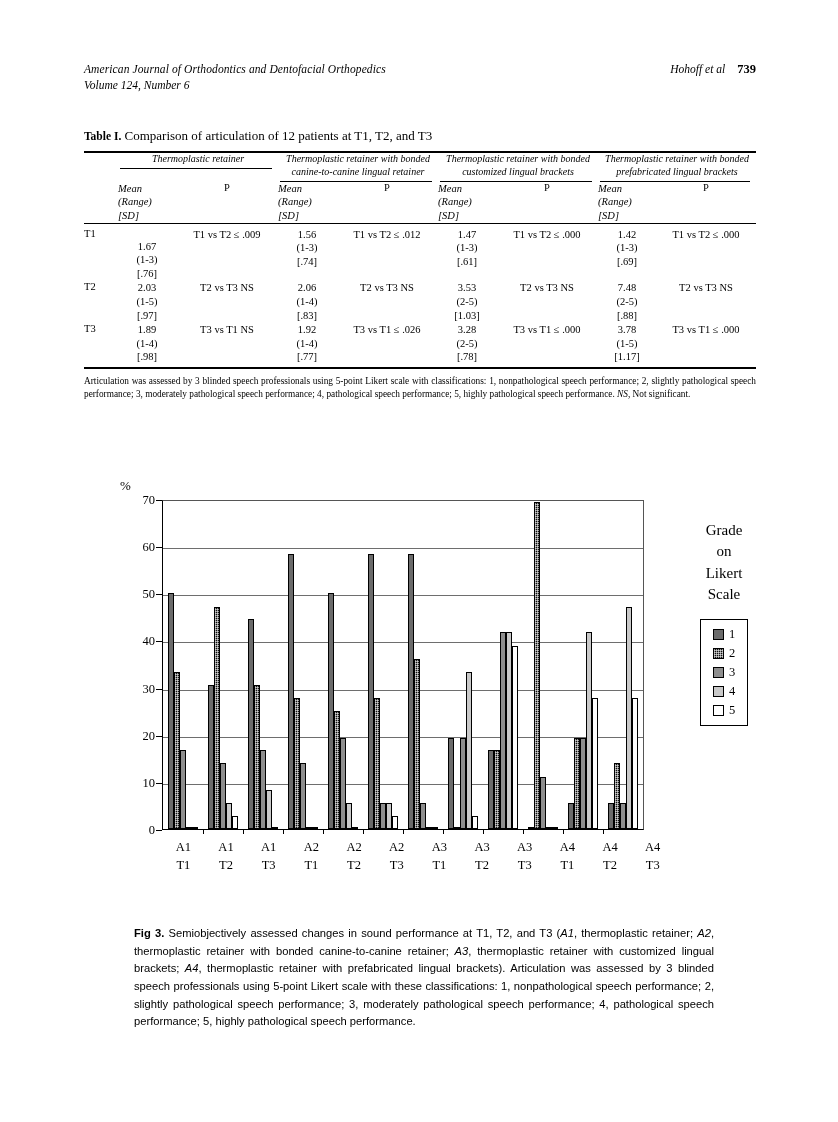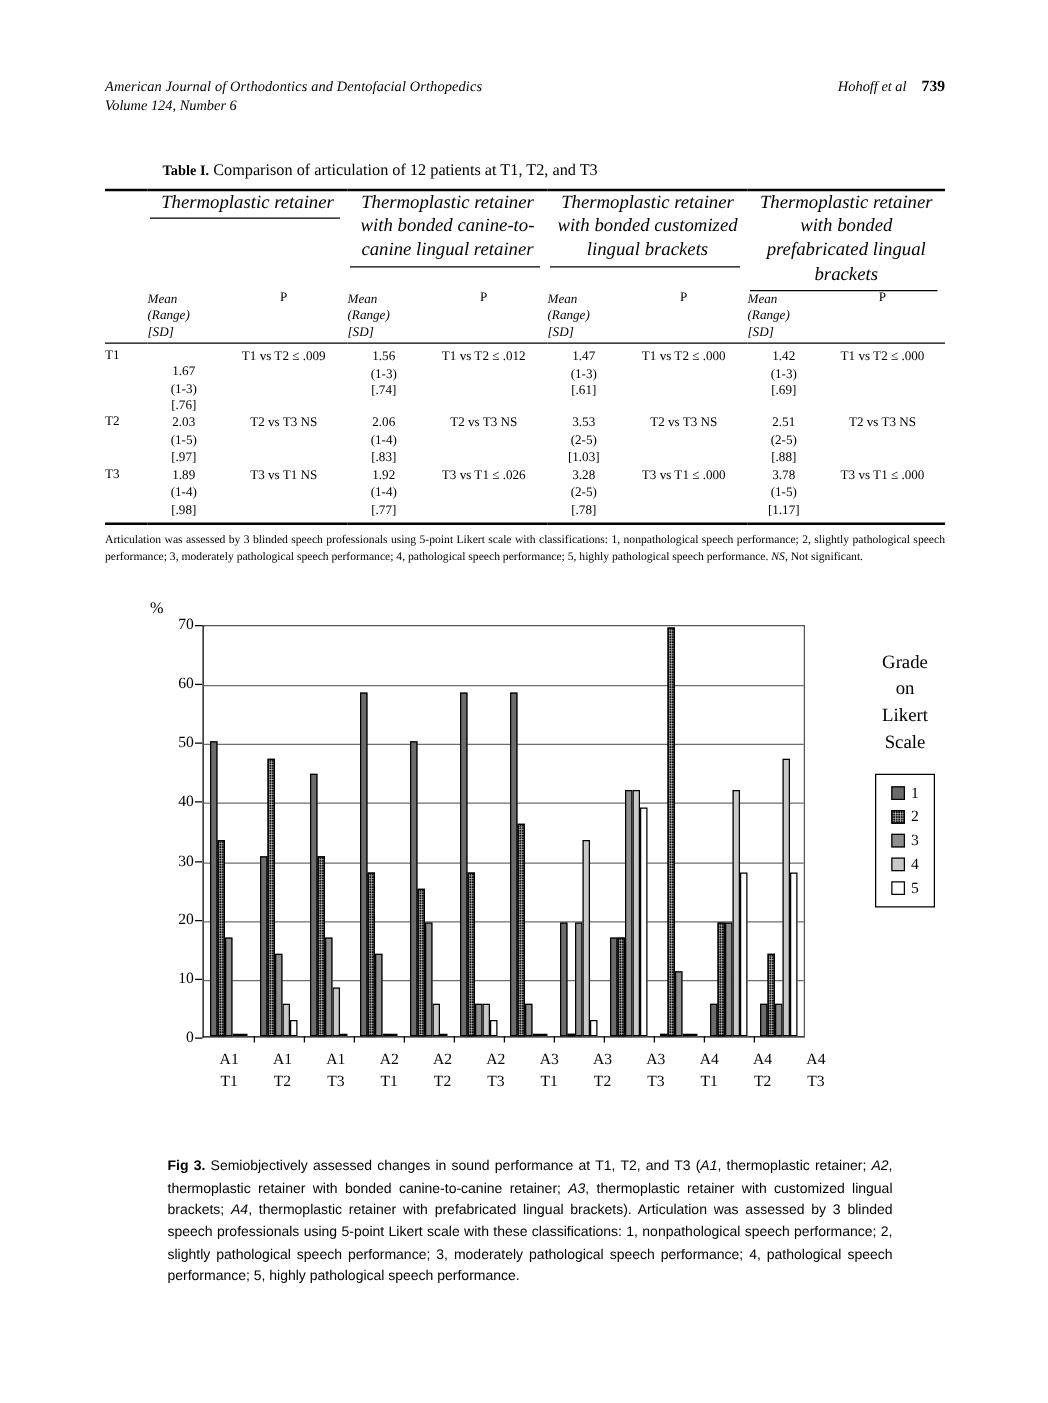--- a/index.html
+++ b/index.html
@@ -16,28 +16,28 @@
   
   .runhead { position:absolute; left:84px; top:62px; width:672px; }
   .runhead-row { display:flex; justify-content:space-between; align-items:baseline; }
   .journal { font-style:italic; font-size:11.5px; letter-spacing:.1px; }
   .volume  { font-style:italic; font-size:11.5px; margin-top:2px; }
   .authors { font-style:italic; font-size:11.5px; }
   .pageno  { font-weight:bold; font-size:12.5px; margin-left:12px; font-style:normal;}
 
   
   .table-wrap { position:absolute; left:84px; top:128px; width:672px; }
-  .tbl-title { font-size:13px; margin-bottom:7px;margin-left:46px; }
+  .tbl-title { font-size:13px; margin-bottom:7px; }
   .tbl-title .lbl { font-weight:bold; font-size:11.5px; }
   table.t1 { border-collapse:collapse; width:672px; font-size:10.5px; }
   table.t1 td, table.t1 th { padding:0; vertical-align:top; font-weight:normal; }
   .rule-top   { border-top:2px solid #000; }
   .rule-thin  { border-top:1px solid #000; }
   .rule-bot   { border-bottom:2px solid #000; }
-  .grp-head { text-align:center; font-style:italic; font-size:15px; line-height:1.28; padding:5px 4px 3px 4px; }
+  .grp-head { text-align:center; font-style:italic; font-size:10px; line-height:1.28; padding:5px 4px 3px 4px; }
   .grp-underline { height:1px; background:#000; margin:2px 6px 0 2px; }
   .sub-mean { font-style:italic; font-size:10.5px; line-height:1.3; padding-top:4px; }
   .sub-p { text-align:center; font-size:10.5px; padding-top:4px; vertical-align:bottom; }
   .cellnum { text-align:center; font-size:10.5px; line-height:1.32; }
   .cellp  { text-align:center; font-size:10.5px; line-height:1.32; }
   .tlabel { font-size:10.5px; }
   .r-spacer { height:3px; }
   .footnote { font-size:9.3px; line-height:1.42; text-align:justify; margin-top:6px; }
   .footnote i { }
 
@@ -223,21 +223,21 @@
           <div>[.83]</div>
         </td>
         <td class="cellp">T2 vs T3 NS</td>
         <td class="cellnum">
           <div>3.53</div>
           <div>(2-5)</div>
           <div>[1.03]</div>
         </td>
         <td class="cellp">T2 vs T3 NS</td>
         <td class="cellnum">
-          <div>2.51</div>
+          <div>7.48</div>
           <div>(2-5)</div>
           <div>[.88]</div>
         </td>
         <td class="cellp">T2 vs T3 NS</td>
       </tr>
 
       <tr>
         <td class="tlabel">T3</td>
         <td class="cellnum">
           <div>1.89</div>

